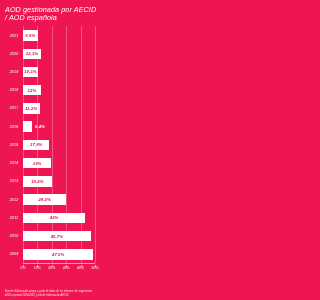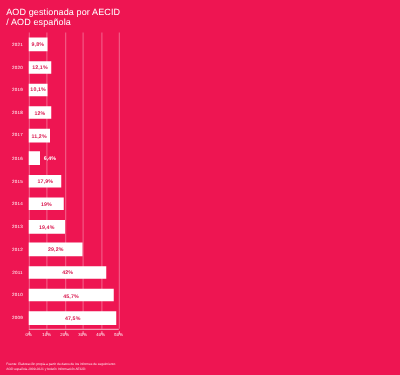--- a/index.html
+++ b/index.html
@@ -4,21 +4,21 @@
 <style>
   * { margin:0; padding:0; box-sizing:border-box; }
   html,body { width:102px; height:300px; }
   body {
     font-family:"Liberation Sans", sans-serif;
     background:#EE1552;
     color:#ffffff;
     overflow:hidden;
     position:relative;
   }
-  .poster { width:102px; height:300px; position:relative; padding:6px 5px 0 5px; }
+  .poster { width:102px; height:300px; position:relative; padding:6px 5px 0 5px;font-style:italic; }
 
   .title {
     font-size:7.2px;
     line-height:8.2px;
     letter-spacing:0.1px;
     color:#ffffff;
     font-weight:400;
     margin-bottom:4px;
     max-width:92px;
   }

